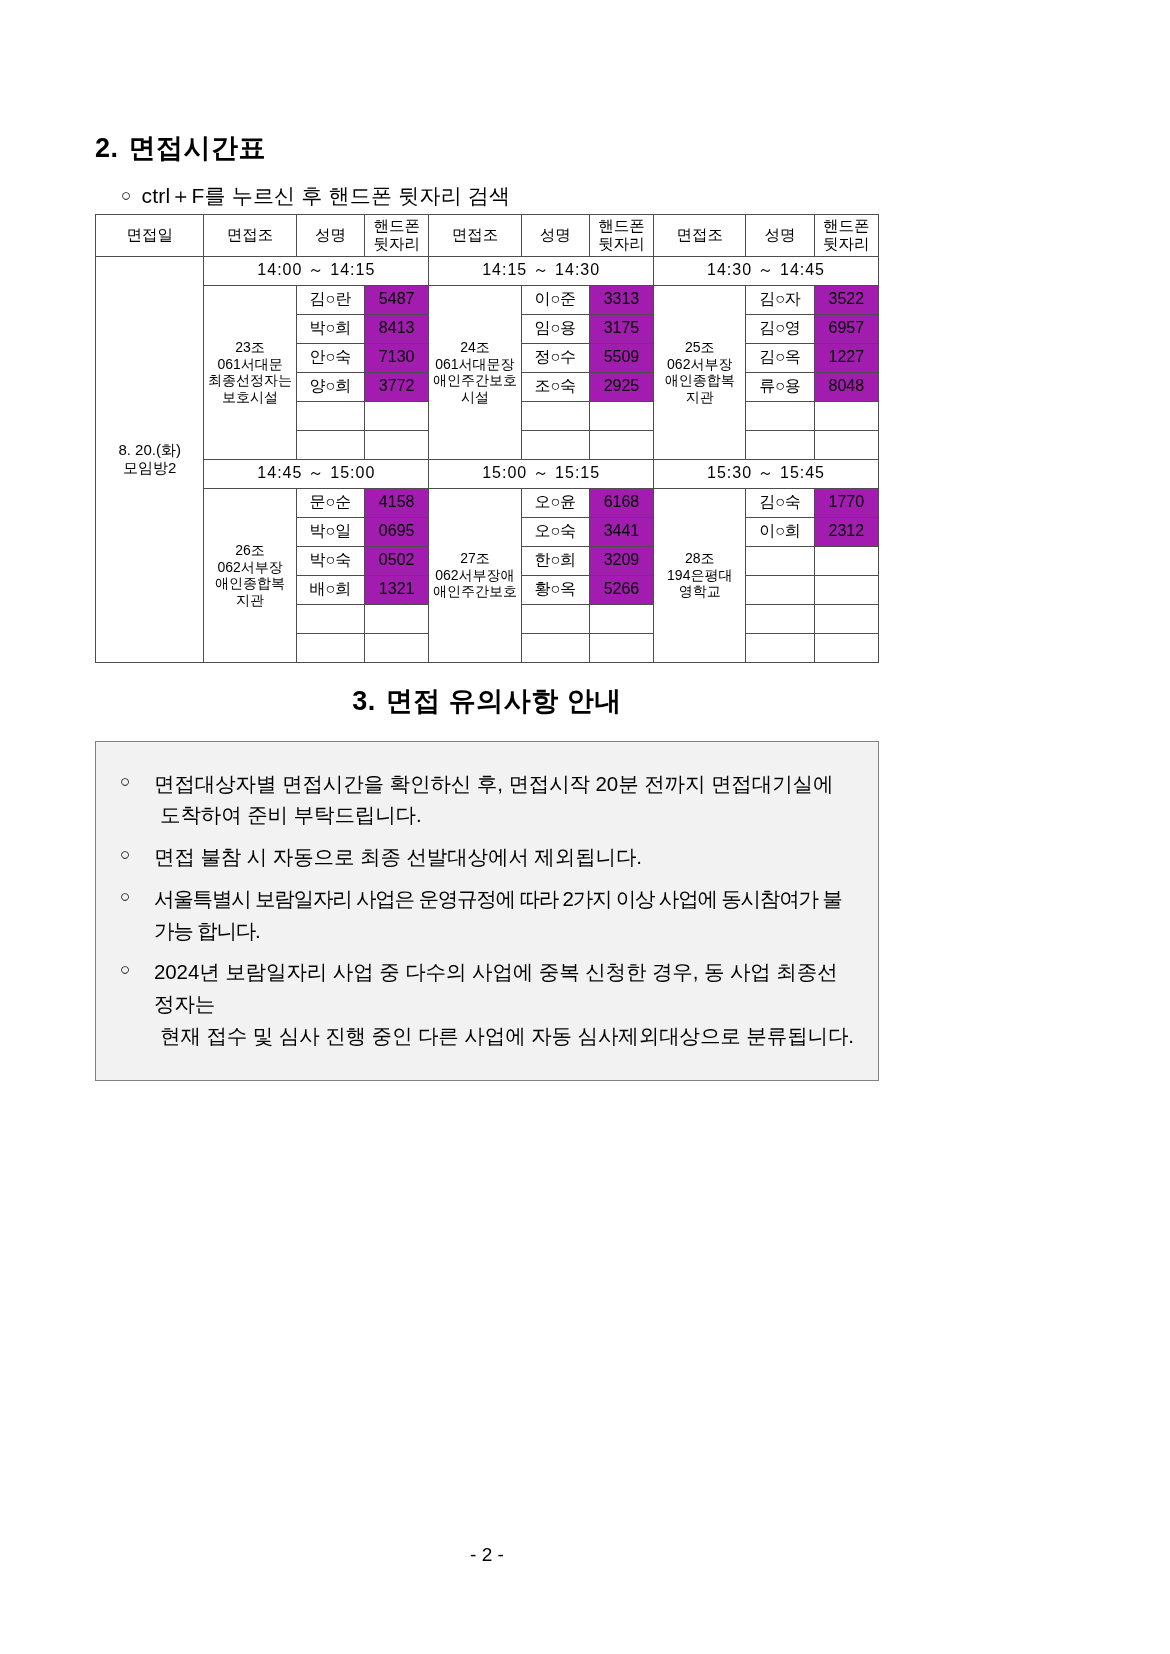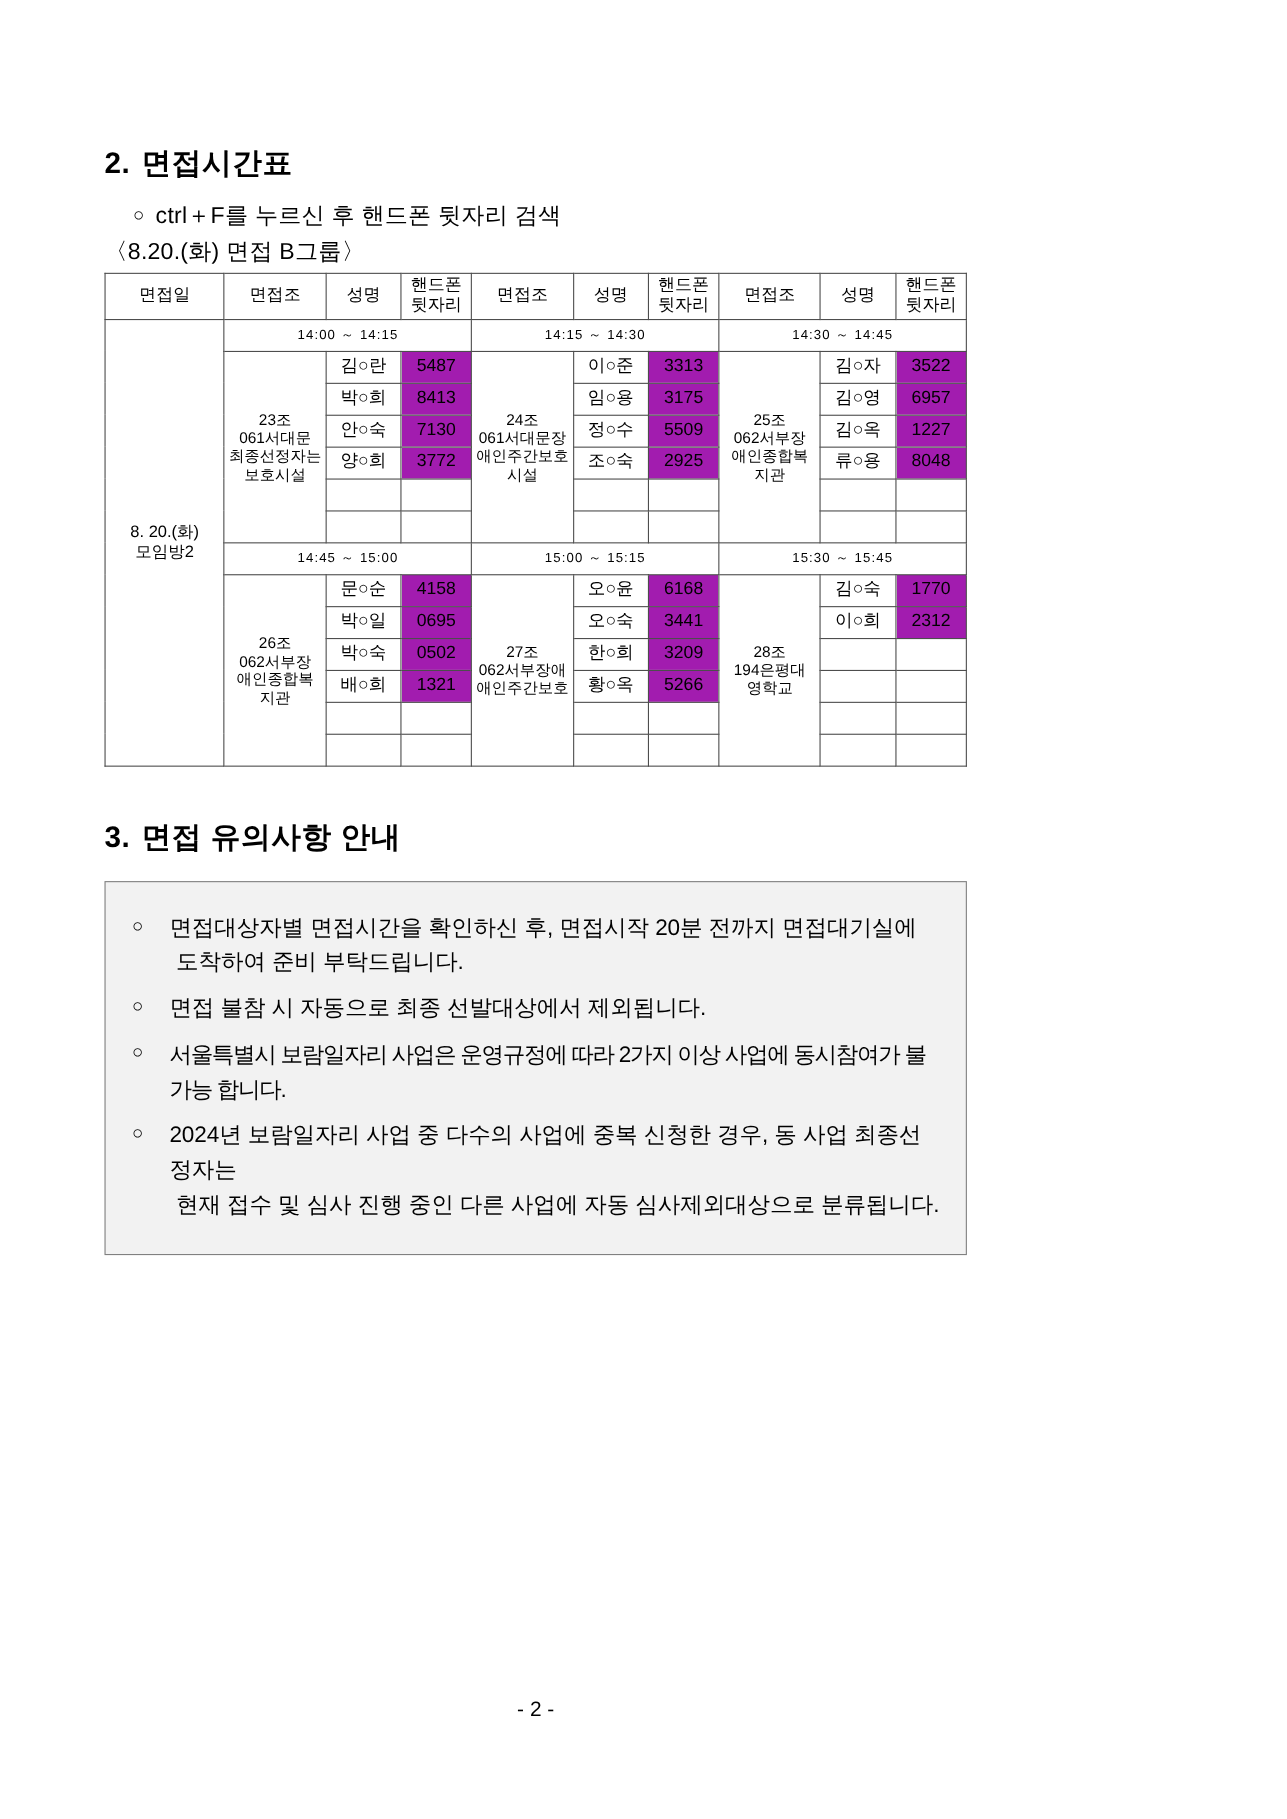--- a/index.html
+++ b/index.html
@@ -53,21 +53,21 @@
     border: 1px solid #4d4d4d;
     text-align: center;
     vertical-align: middle;
     padding: 2px 1px;
     line-height: 1.18;
     font-weight: normal;
     height: 24px;
     overflow: hidden;
   }
   th.hdr { font-size: 15.5px; height: 40px; }
-  td.timehdr { font-size: 12px; letter-spacing: 1px; height: 26px; }
+  td.timehdr { font-size: 16px; letter-spacing: 1px; height: 26px; }
   td.daycell { font-size: 15px; line-height: 1.3; }
   td.orgcell { font-size: 14px; line-height: 1.25; }
   td.name { font-size: 16px; }
   td.phone { background: #a21caf; font-size: 16px; }
   td.empty { height: 24px; }
 
   .notice-box {
     margin-top: 22px;
     border: 1px solid #808080;
     background: #f2f2f2;
@@ -106,21 +106,20 @@
 <div class="page">
 
   <h2 class="section-title">
     <span class="num">2.</span><span>면접시간표</span>
   </h2>
 
   <div class="bullet-line">
     <span class="circ">○</span><span>ctrl＋F를 누르신 후 핸드폰 뒷자리 검색</span>
   </div>
 
-  <div class="group-label">〈8.20.(화) 면접 B그룹〉</div>
 
   <table class="schedule">
     <colgroup>
       <col style="width:13.5%">
       <col style="width:11.5%">
         <col style="width:8.5%">
         <col style="width:8%">
       <col style="width:11.5%">
         <col style="width:8.5%">
         <col style="width:8%">
@@ -292,21 +291,21 @@
           <td class="empty"></td>
           <td class="empty"></td>
           <td class="empty"></td>
           <td class="empty"></td>
           <td class="empty"></td>
           <td class="empty"></td>
         </tr>
       </tbody>
   </table>
 
-  <h2 class="section-title" style="margin-top:46px;">
+  <h2 class="section-title" style="margin-top:20px;text-align:center;">
     <span class="num">3.</span><span>면접 유의사항 안내</span>
   </h2>
 
   <div class="notice-box" id="notice-box">
       <div class="notice-item"><span class="circ">○</span><span>면접대상자별 면접시간을 확인하신 후, 면접시작 20분 전까지 면접대기실에</span><span class="ind">도착하여 준비 부탁드립니다.</span></div>
       <div class="notice-item"><span class="circ">○</span><span>면접 불참 시 자동으로 최종 선발대상에서 제외됩니다.</span></div>
       <div class="notice-item"><span class="circ">○</span><span class="tight">서울특별시 보람일자리 사업은 운영규정에 따라 2가지 이상 사업에 동시참여가 불가능 합니다.</span></div>
       <div class="notice-item"><span class="circ">○</span><span>2024년 보람일자리 사업 중 다수의 사업에 중복 신청한 경우, 동 사업 최종선정자는</span><span class="ind">현재 접수 및 심사 진행 중인 다른 사업에 자동 심사제외대상으로 분류됩니다.</span></div>
     </div>
 

